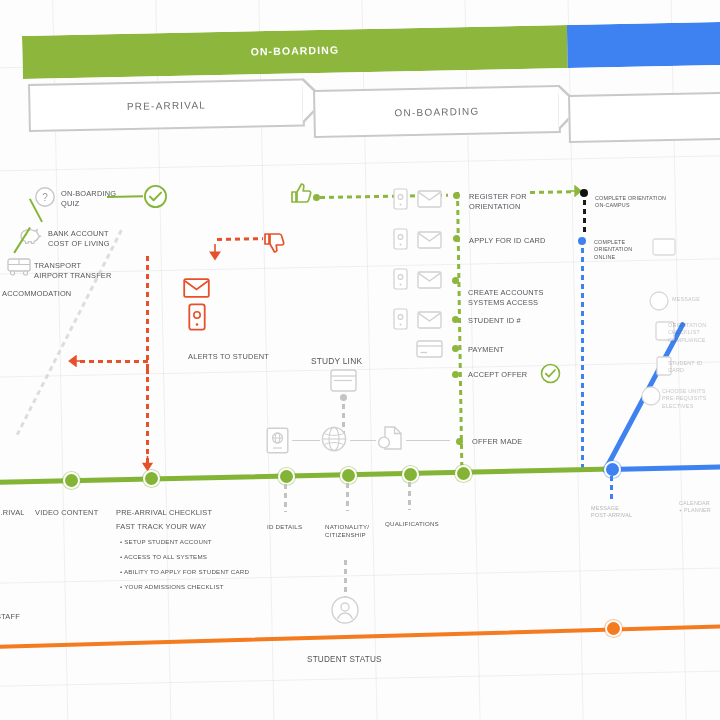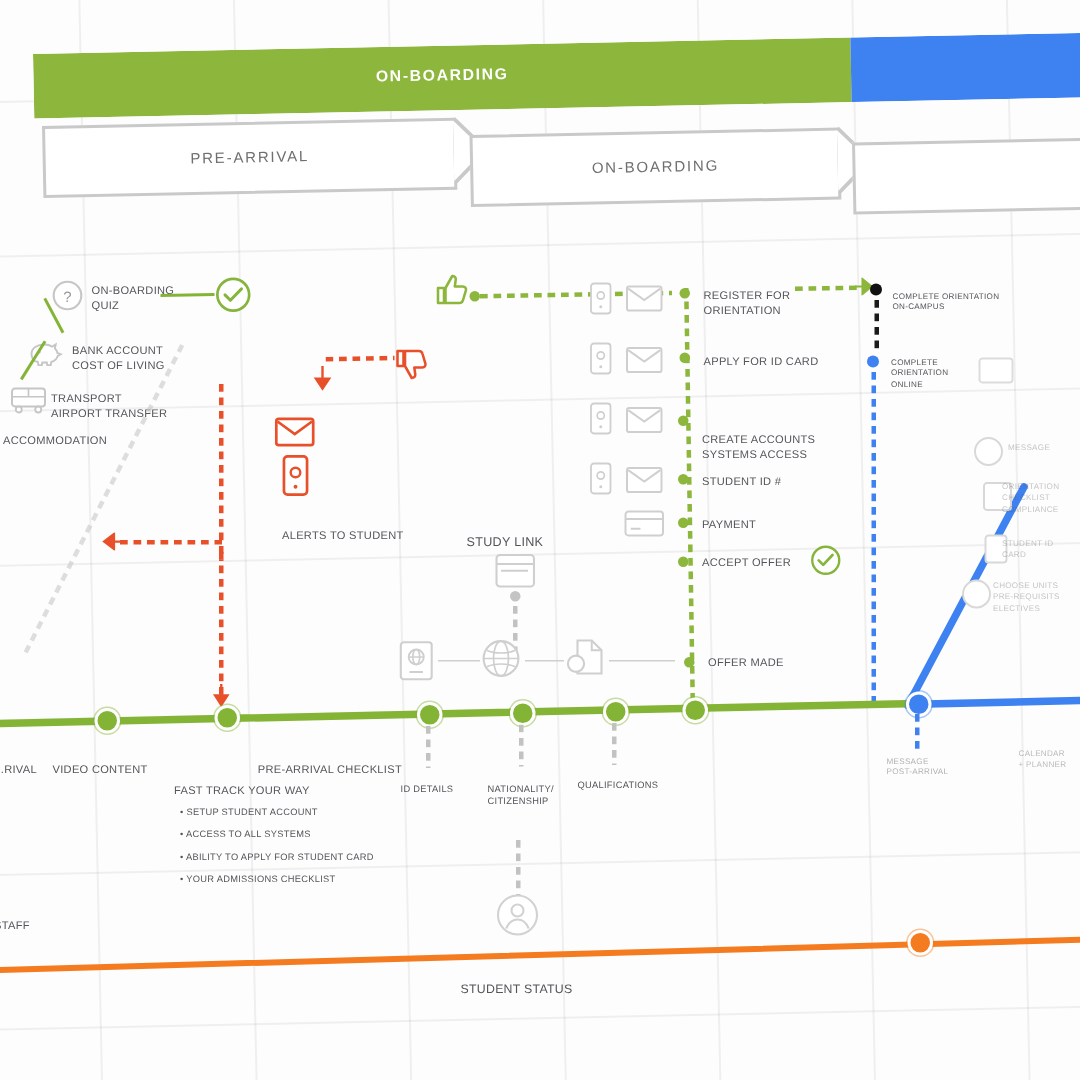--- a/index.html
+++ b/index.html
@@ -392,21 +392,21 @@
   <div class="node blue" style="left:604px;top:461px;"></div>
 
   <div class="dots gry v" style="left:284px;top:484px;height:28px;"></div>
   <div class="dots gry v" style="left:346px;top:483px;height:28px;"></div>
   <div class="dots gry v" style="left:408px;top:482px;height:28px;"></div>
   <div class="dots blue v" style="left:610px;top:476px;height:26px;"></div>
 
   <div class="lbl" style="left:-4px;top:508px;width:40px;">...RIVAL</div>
   <div class="lbl" style="left:35px;top:508px;width:70px;">VIDEO CONTENT</div>
 
-  <div class="lbl" style="left:128px;top:508px;width:140px;text-align:right;">PRE-ARRIVAL CHECKLIST</div>
+  <div class="lbl" style="left:116px;top:508px;width:140px;">PRE-ARRIVAL CHECKLIST</div>
   <div class="lbl" style="left:116px;top:522px;width:140px;">FAST TRACK YOUR WAY</div>
   <div class="lbl sm" style="left:120px;top:538px;width:150px;">• SETUP STUDENT ACCOUNT</div>
   <div class="lbl sm" style="left:120px;top:553px;width:150px;">• ACCESS TO ALL SYSTEMS</div>
   <div class="lbl sm" style="left:120px;top:568px;width:160px;">• ABILITY TO APPLY FOR STUDENT CARD</div>
   <div class="lbl sm" style="left:120px;top:583px;width:160px;">• YOUR ADMISSIONS CHECKLIST</div>
 
   <div class="lbl sm" style="left:267px;top:523px;width:60px;">ID DETAILS</div>
   <div class="lbl sm" style="left:325px;top:523px;width:60px;">NATIONALITY/
 CITIZENSHIP</div>
   <div class="lbl sm" style="left:385px;top:520px;width:70px;">QUALIFICATIONS</div>

